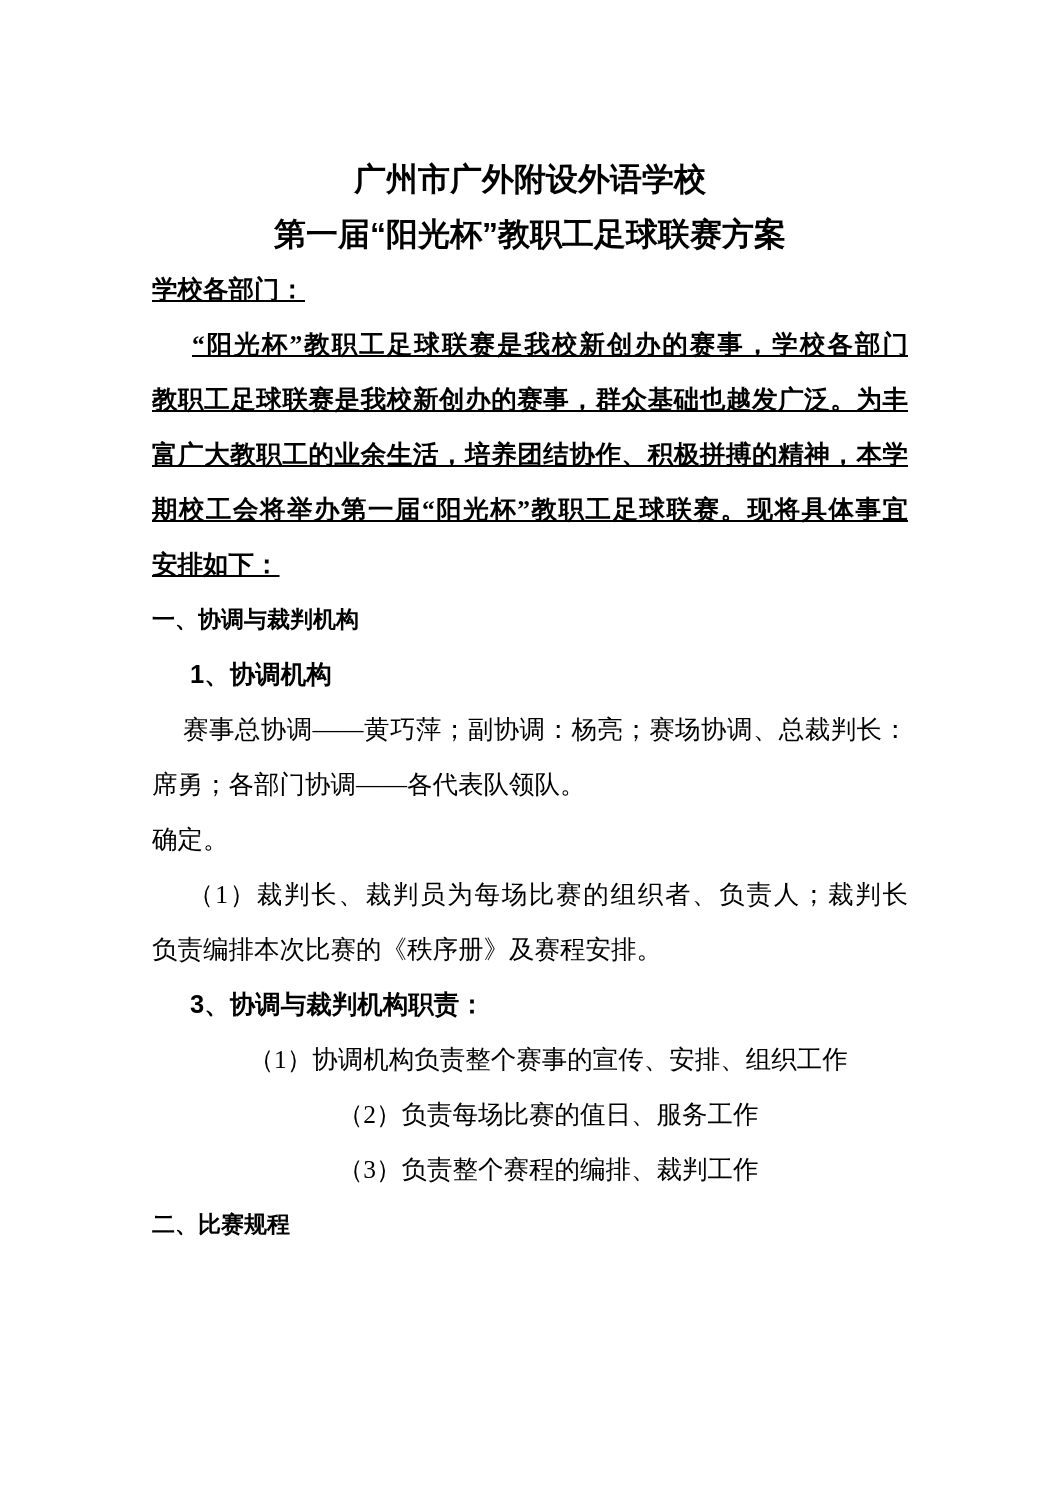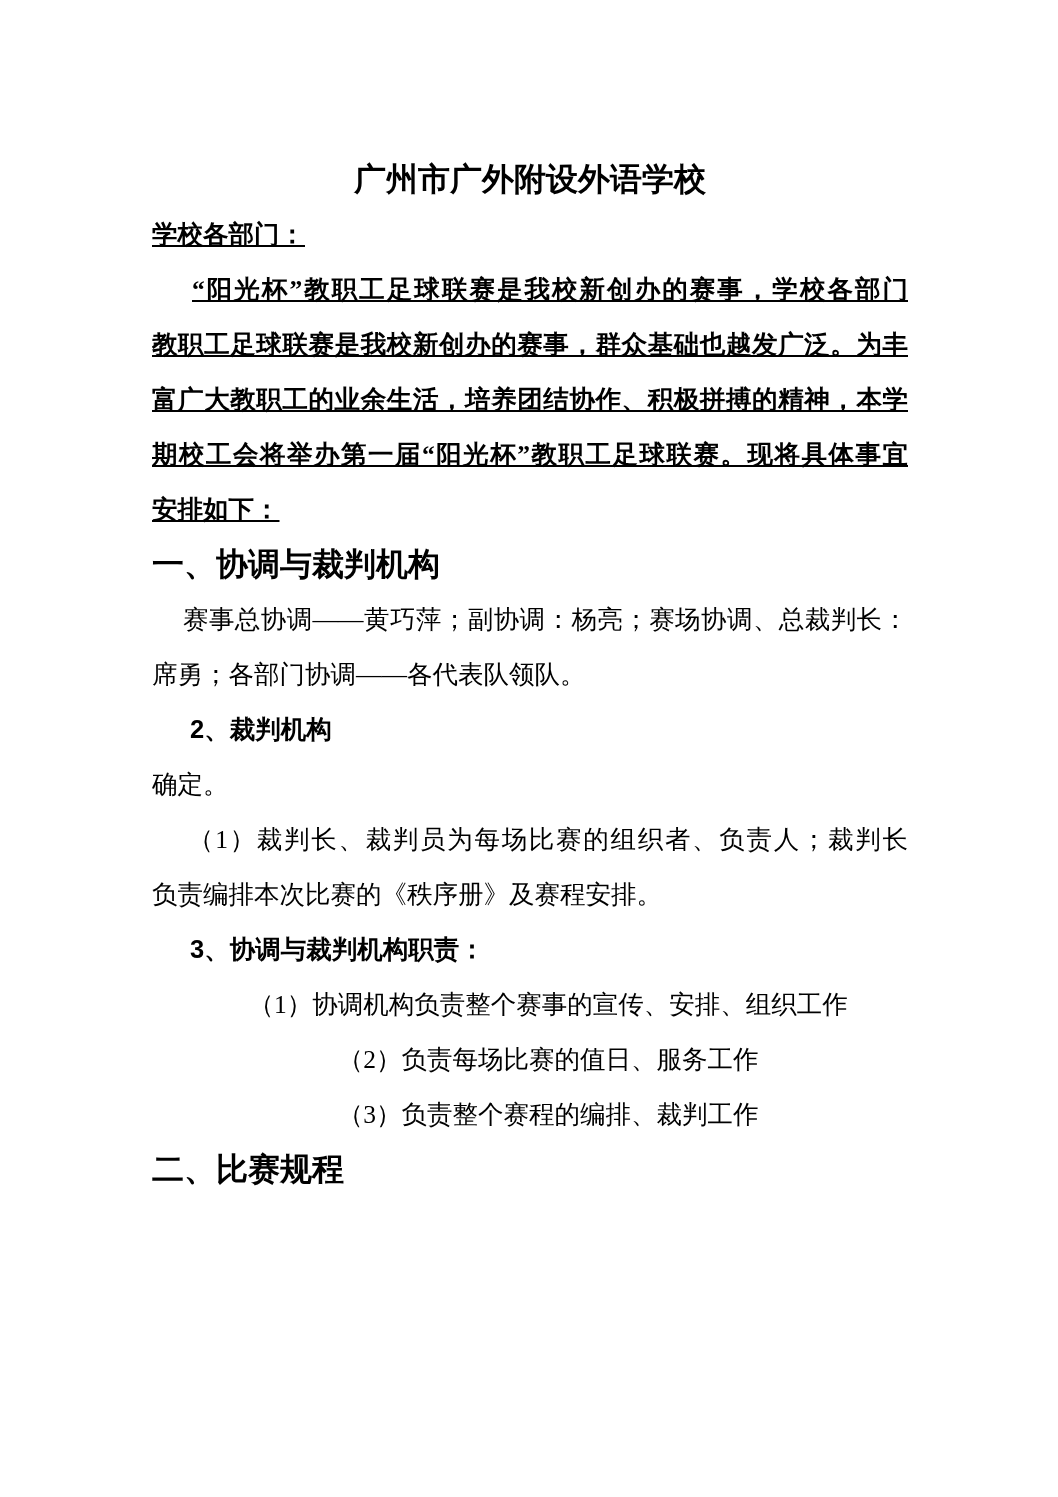--- a/index.html
+++ b/index.html
@@ -43,21 +43,21 @@
   }
   
   .kai { font-weight: bold; text-decoration: underline; }
   
   .song { font-weight: normal; }
 
   
   .h-major {
     font-family: "Liberation Sans", "DejaVu Sans", sans-serif;
     font-weight: bold;
-    font-size: 32px;
+    font-size: 23px;
   }
   
   .h-sub {
     font-family: "Liberation Sans", "DejaVu Sans", sans-serif;
     font-weight: bold;
     font-size: 25.5px;
     margin-left: 38px;
   }
   .h-sub .serif-part {
     font-family: "Liberation Serif", "DejaVu Serif", serif;
@@ -68,40 +68,41 @@
   .ind-coord { text-indent: 31px; }
   .ind-item  { text-indent: 36px; }
   .duty { margin-left: 36px; text-align: center; }
 </style>
 </head>
 <body>
 
 <div class="page">
 
   <div class="title">广州市广外附设外语学校</div>
+  <div class="title">第一届“阳光杯”教职工足球联赛方案</div>
 
   <div class="line kai">学校各部门：</div>
 
   <div>
     <div class="wrapline kai ind-intro">“阳光杯”教职工足球联赛是我校新创办的赛事，学校各部门</div>
     <div class="wrapline kai">教职工足球联赛是我校新创办的赛事，群众基础也越发广泛。为丰</div>
     <div class="wrapline kai">富广大教职工的业余生活，培养团结协作、积极拼搏的精神，本学</div>
     <div class="wrapline kai">期校工会将举办第一届“阳光杯”教职工足球联赛。现将具体事宜</div>
     <div class="line kai">安排如下：</div>
   </div>
 
   <div class="line h-major">一、协调与裁判机构</div>
 
+  <div class="line h-sub">1、协调机构</div>
 
   <div>
     <div class="wrapline song ind-coord">赛事总协调——黄巧萍；副协调：杨亮；赛场协调、总裁判长：</div>
     <div class="line song lastline">席勇；各部门协调——各代表队领队。</div>
   </div>
 
-  <div class="line h-sub">2、裁判机构</div>
 
   <div>
     <div class="line song lastline">确定。</div>
   </div>
 
   <div>
     <div class="wrapline song ind-item">（1）裁判长、裁判员为每场比赛的组织者、负责人；裁判长</div>
     <div class="line song lastline">负责编排本次比赛的《秩序册》及赛程安排。</div>
   </div>
 

